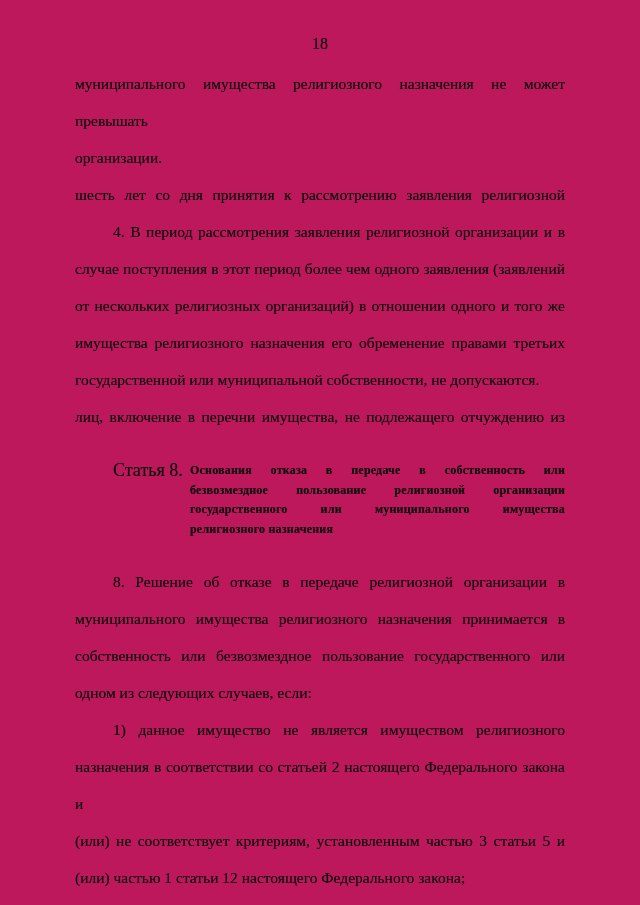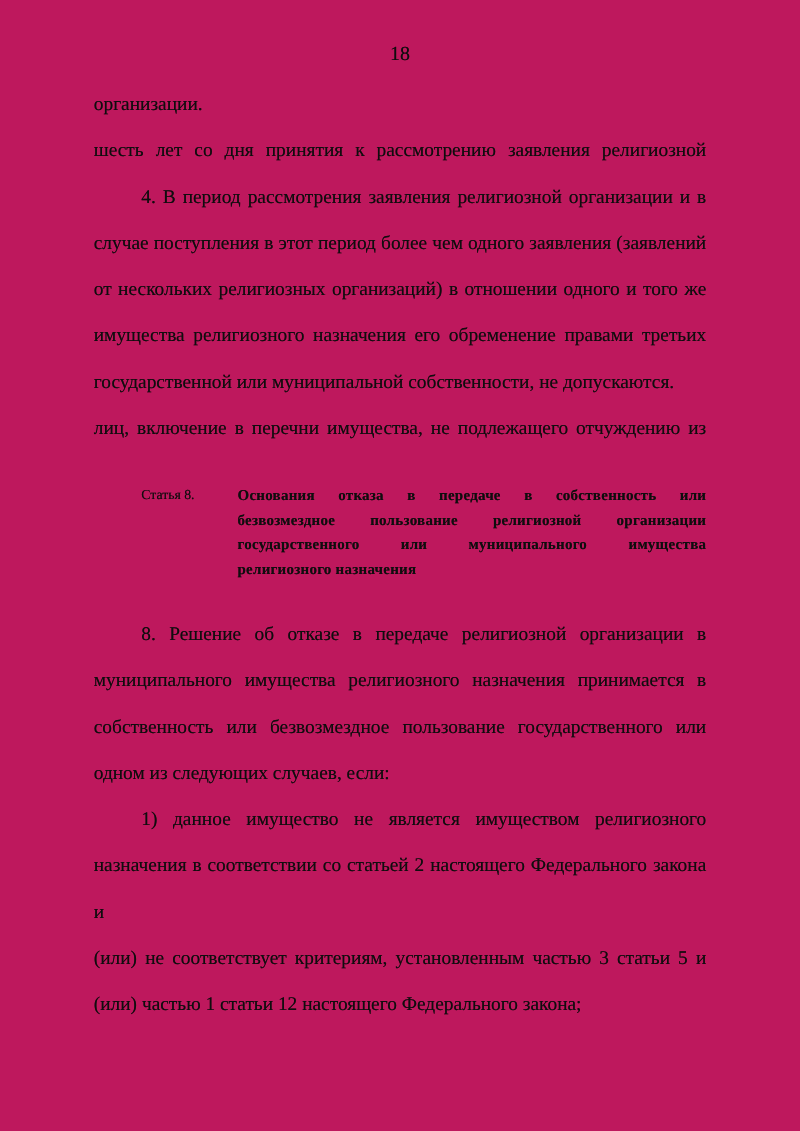--- a/index.html
+++ b/index.html
@@ -50,21 +50,21 @@
 
   .heading {
     margin-top: 26px;
     display: flex;
     align-items: flex-start;
   }
   .heading .label {
     box-sizing: border-box;
     width: 115px;
     padding-left: 38px;
-    font-size: 11px;
+    font-size: 18px;
     line-height: 19.5px;
     flex: 0 0 auto;
   }
   .heading .title {
     width: 375px;
     font-size: 12px;
     font-weight: bold;
     letter-spacing: 0.2px;
     flex: 0 0 auto;
   }
@@ -81,20 +81,21 @@
 </style>
 </head>
 <body>
 
 <div class="page">
   <div class="content">
 
     <div class="pagenum">18</div>
 
     <div class="para p-cont">
+      <div class="line">муниципального имущества религиозного назначения не может превышать</div>
       <div class="line last">организации.</div>
       <div class="line">шесть лет со дня принятия к рассмотрению заявления религиозной</div>
     </div>
 
     <div class="para">
       <div class="line first">4. В период рассмотрения заявления религиозной организации и в</div>
       <div class="line">случае поступления в этот период более чем одного заявления (заявлений</div>
       <div class="line">от нескольких религиозных организаций) в отношении одного и того же</div>
       <div class="line">имущества религиозного назначения его обременение правами третьих</div>
       <div class="line last">государственной или муниципальной собственности, не допускаются.</div>

